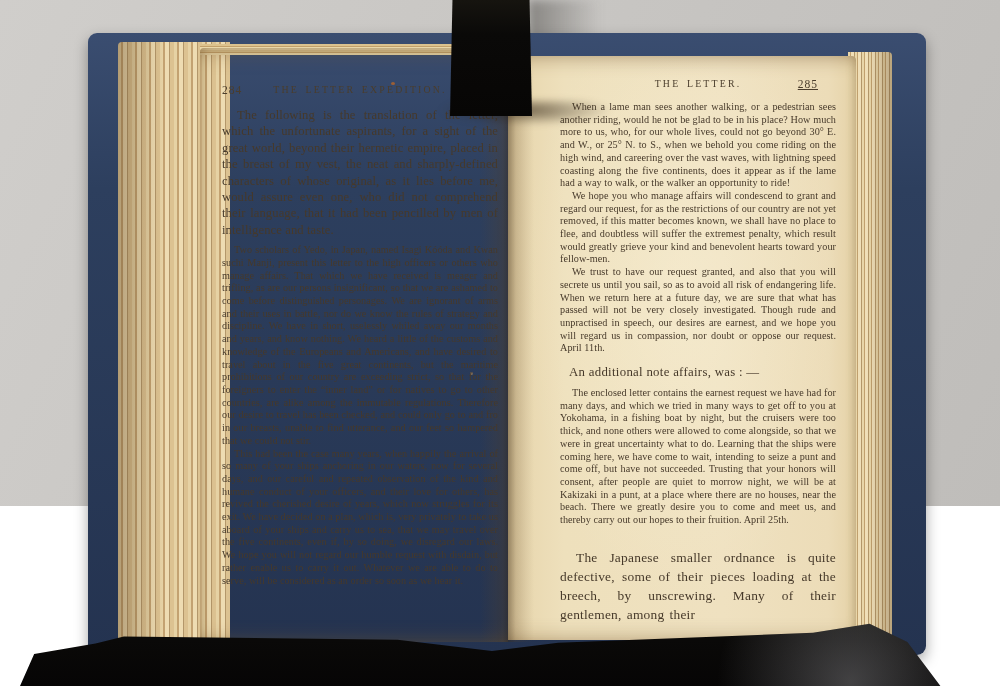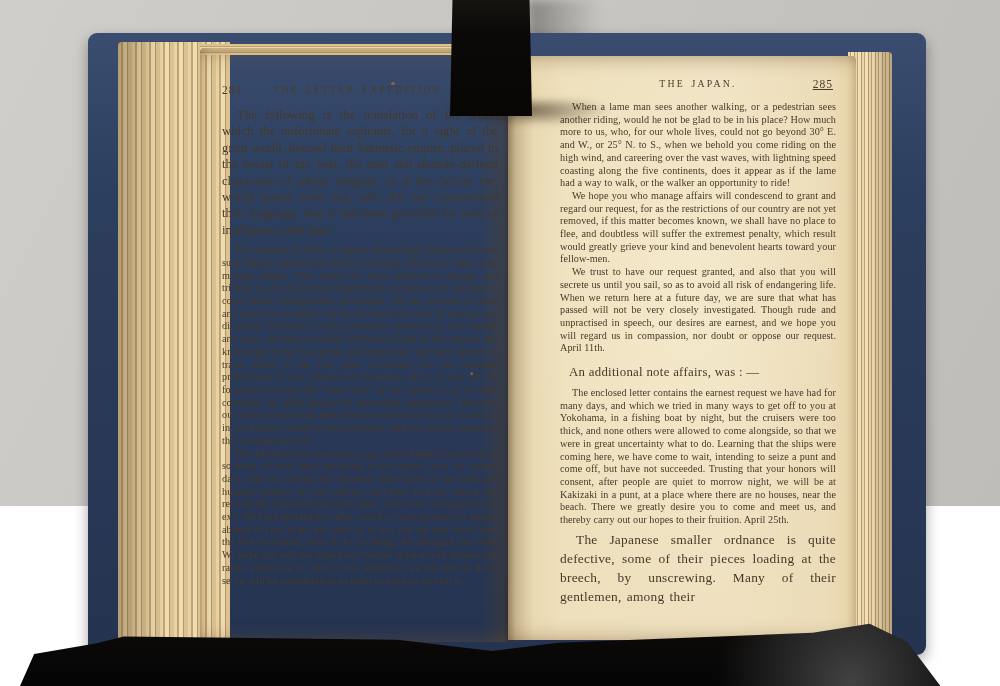--- a/index.html
+++ b/index.html
@@ -68,33 +68,33 @@
   .speck-b{left:470px;top:372px;width:3px;height:3px;background:#b08a58;opacity:.6;}
 
   
   .text-block{position:absolute;z-index:8;color:#46392a;
     text-align:justify;}
   .text-left{left:222px;top:84px;width:276px;}
   .text-right{left:560px;top:78px;width:276px;}
 
   .running-head{position:relative;height:15px;font-size:11.5px;color:#4a3d2c;}
   .running-head .folio{position:absolute;top:0;letter-spacing:1px;}
-  .folio-left{left:0;} .folio-right{right:3px;text-decoration:underline;}
+  .folio-left{left:0;} .folio-right{right:18px;text-decoration:underline;}
   .running-head .rtitle{position:absolute;left:0;right:0;text-align:center;
     font-size:9.8px;letter-spacing:2.2px;word-spacing:2px;}
 
   p{margin:0;hyphens:none;}
   .para-large{font-size:12.6px;line-height:16.4px;text-indent:15px;letter-spacing:.1px;}
   .para-small{font-size:10.2px;line-height:12.7px;text-indent:12px;letter-spacing:.05px;}
   .first-body{margin-top:8px;}
   .gap-above{margin-top:6px;}
   .note-heading{font-size:12.8px;line-height:17px;margin:9px 0 6px;text-indent:9px;
     letter-spacing:.3px;text-align:left;}
   .para-closing{font-size:13.4px;line-height:19.2px;text-indent:16px;
-    letter-spacing:.25px;word-spacing:1.5px;margin-top:3px;}
+    letter-spacing:.25px;word-spacing:1.5px;margin-top:21px;}
 
   
   .clamp-top{position:absolute;left:450px;top:0;width:82px;height:116px;z-index:10;
     background:linear-gradient(180deg,#16140f 0%,#0a0908 30%,#070605 100%);
     clip-path:polygon(3% 0,97% 0,100% 100%,0 100%);}
   .clamp-foot-shadow{position:absolute;left:438px;top:100px;width:176px;height:26px;z-index:9;
     background:radial-gradient(ellipse at 50% 40%,rgba(40,28,14,.6),rgba(40,28,14,0) 70%);
     filter:blur(3px);}
 
   
@@ -129,21 +129,21 @@
       <span class="folio folio-left">284</span>
       <span class="rtitle">THE LETTER EXPEDITION.</span>
     </div>
     <p class="para-large first-body">The following is the translation of the letter, which the unfortunate aspirants, for a sight of the great world, beyond their hermetic empire, placed in the breast of my vest, the neat and sharply-defined characters of whose original, as it lies before me, would assure even one, who did not comprehend their language, that it had been pencilled by men of intelligence and taste.</p>
     <p class="para-small gap-above">Two scholars of Yedo, in Japan, named Isagi Kóóda and Kwan suchi Manji, present this letter to the high officers or others who manage affairs.  That which we have received is meager and trifling, as are our persons insignificant, so that we are ashamed to come before distinguished personages.  We are ignorant of arms and their uses in battle, nor do we know the rules of strategy and discipline.  We have in short, uselessly whiled away our months and years, and know nothing.  We heard a little of the customs and knowledge of the Europeans and Americans, and have desired to travel about in the five great continents, but the maritime prohibitions of our country are exceeding strict, so that for the foreigners to enter the “inner land” or for natives to go to other countries, are alike among the immutable regulations.  Therefore our desire to travel has been checked, and could only go to and fro in our breasts, unable to find utterance, and our feet so hampered that we could not stir.</p>
     <p class="para-small">This had been the case many years, when happily the arrival of so many of your ships anchoring in our waters, now for several days, and our careful and repeated observation of the kind and humane conduct of your officers, and their love for others, has revived the cherished desire of years, which now struggles for its exit.  We have decided on a plan, which is, very privately to take us aboard of your ships and carry us to sea, that we may travel over the five continents, even if, by so doing, we disregard our laws.  We hope you will not regard our humble request with disdain, but rather enable us to carry it out.  Whatever we are able to do to serve, will be considered as an order so soon as we hear it.</p>
   </div>
 
   <div class="text-block text-right">
     <div class="running-head">
-      <span class="rtitle">THE JAPAN.</span>
+      <span class="rtitle">THE LETTER.</span>
       <span class="folio folio-right">285</span>
     </div>
     <p class="para-small first-body">When a lame man sees another walking, or a pedestrian sees another riding, would he not be glad to be in his place?  How much more to us, who, for our whole lives, could not go beyond 30° E. and W., or 25° N. to S., when we behold you come riding on the high wind, and careering over the vast waves, with lightning speed coasting along the five continents, does it appear as if the lame had a way to walk, or the walker an opportunity to ride!</p>
     <p class="para-small">We hope you who manage affairs will condescend to grant and regard our request, for as the restrictions of our country are not yet removed, if this matter becomes known, we shall have no place to flee, and doubtless will suffer the extremest penalty, which result would greatly grieve your kind and benevolent hearts toward your fellow-men.</p>
     <p class="para-small">We trust to have our request granted, and also that you will secrete us until you sail, so as to avoid all risk of endangering life.  When we return here at a future day, we are sure that what has passed will not be very closely investigated.  Though rude and unpractised in speech, our desires are earnest, and we hope you will regard us in compassion, nor doubt or oppose our request.   April 11th.</p>
     <p class="note-heading">An additional note affairs, was : —</p>
     <p class="para-small">The enclosed letter  contains the earnest request we have had for many days, and which we tried in many ways to get off to you at Yokohama, in a fishing boat by night, but the cruisers were too thick, and none others were allowed to come alongside, so that we were in great uncertainty what to do.  Learning that the ships were coming here, we have come to wait, intending to seize a punt and come off, but have not succeeded.  Trusting that your honors will consent, after people are quiet to morrow night, we will be at Kakizaki in a punt, at a place where there are no houses, near the beach.  There we greatly desire you to come and meet us, and thereby carry out our hopes to their fruition.   April 25th.</p>
     <p class="para-closing">The Japanese smaller ordnance  is quite defective, some of their pieces loading at the breech, by unscrewing.   Many of their gentlemen, among their</p>
   </div>
 

